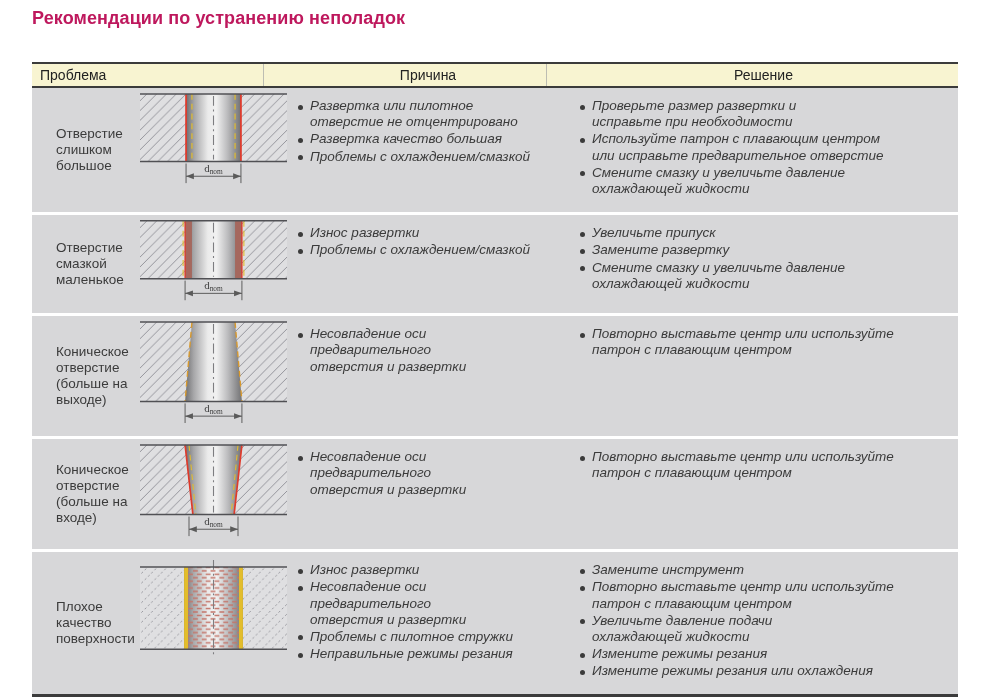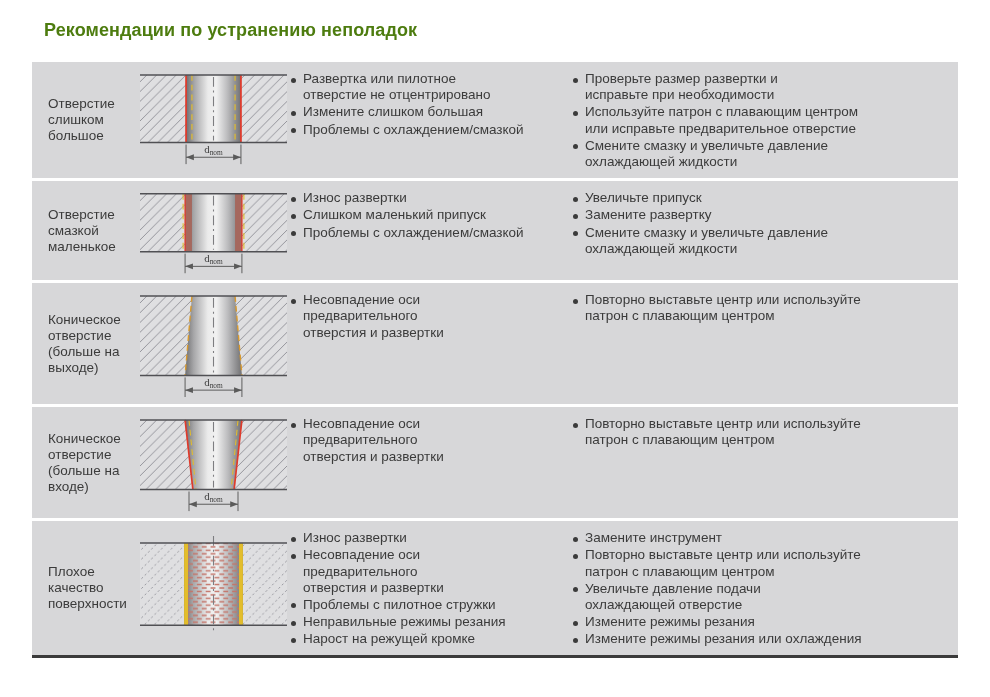--- a/index.html
+++ b/index.html
@@ -3,22 +3,22 @@
 <meta charset="utf-8">
 <style>
   html,body{margin:0;padding:0;}
   body{
     width:990px;height:697px;background:#ffffff;overflow:hidden;
     font-family:"Liberation Sans", sans-serif;
     -webkit-font-smoothing:antialiased;
   }
   .page{position:relative;width:990px;height:697px;}
   h1.title{
-    position:absolute;left:32px;top:8px;margin:12px;
-    font-size:18px;font-weight:bold;color:#4d7c0f;
+    position:absolute;left:32px;top:8px;margin:0;
+    font-size:18px;font-weight:bold;color:#be185d;
     letter-spacing:.1px;
   }
   .tbl{
     position:absolute;left:32px;top:62px;width:926px;
     border-bottom:3px solid #3b3b3b;
   }
   .thead{
     position:relative;display:grid;grid-template-columns:255px 282px 1fr;
     align-items:center;height:22px;
     background:var(--header-bg,#f8f4d1);
@@ -36,44 +36,51 @@
     margin-bottom:3px;
   }
   .row:last-child{margin-bottom:0;}
   .row:nth-child(1){min-height:108px;}
   .row:nth-child(2){min-height:98px;}
   .row:nth-child(3){min-height:120px;}
   .row:nth-child(4){min-height:110px;}
   .row:nth-child(5){min-height:124px;}
   .cell{min-width:0;}
   .cell.problem{
-    align-self:center;padding-left:16px;
+    align-self:center;padding-left:24px;
     font-size:13.5px;line-height:1.18;color:#3b3b3b;
   }
   .cell.fig{
     display:flex;align-items:flex-start;justify-content:center;
-    padding-top:9px;
-  }
-  .cell.list ul{margin:1px;padding:8px 6px 6px 0;list-style:none;}
+    padding-top:2px;
+  }
+  .cell.list ul{margin:8px;padding:2px 6px 6px 0;list-style:none;font-style:italic;}
   .cell.list li{
     position:relative;padding-left:15px;margin-bottom:1px;
     white-space:pre-line;font-size:13.5px;line-height:1.2;color:#3b3b3b;
   }
   .cell.list li::before{
     content:"";position:absolute;left:3px;top:6.5px;
     width:5px;height:5px;border-radius:50%;background:#3b3b3b;
   }
 </style>
 </head>
 <body>
 
 <div class="page">
   <h1 class="title">Рекомендации по устранению неполадок</h1>
 
   <div class="tbl">
+    <div class="thead">
+      <div class="th th-problem">Проблема</div>
+      <div class="th th-cause">Причина</div>
+      <div class="th th-solution">Решение</div>
+      <div class="vdiv d1"></div>
+      <div class="vdiv d2"></div>
+    </div>
     <div class="tbody" id="tbody">
         <div class="row">
     <div class="cell problem">Отверстие слишком большое</div>
     <div class="cell fig">
             <svg width="150" height="100" viewBox="0 0 150 100" role="img">
               <defs>
     <pattern id="h0" width="10" height="10" patternUnits="userSpaceOnUse">
       <path d="M-2,12 L12,-2" stroke="#93939a" stroke-width="1"></path>
     </pattern>
     <linearGradient id="g0" x1="0" y1="0" x2="1" y2="0">
@@ -105,21 +112,21 @@
               </g>
       <polygon points="47,87 55,84 55,90" fill="#5a5a5a"></polygon>
       <polygon points="103,87 95,84 95,90" fill="#5a5a5a"></polygon>
       <text x="75" y="83" text-anchor="middle" font-family="Liberation Serif, serif" font-size="11" fill="#3d3d3d">d<tspan font-size="7.5" dy="2">nom</tspan></text>
             </svg>
           </div>
     <div class="cell list">
             <ul>
               <li>Развертка или пилотное
 отверстие не отцентрировано</li>
-              <li>Измените слишком большая</li>
+              <li>Развертка качество большая</li>
               <li>Проблемы с охлаждением/смазкой</li>
             </ul>
           </div>
     <div class="cell list">
             <ul>
               <li>Проверьте размер развертки и
 исправьте при необходимости</li>
               <li>Используйте патрон с плавающим центром
 или исправьте предварительное отверстие</li>
               <li>Смените смазку и увеличьте давление
@@ -165,21 +172,20 @@
         <line x1="46" y1="77" x2="104" y2="77"></line>
               </g>
       <polygon points="46,77 54,74 54,80" fill="#5a5a5a"></polygon>
       <polygon points="104,77 96,74 96,80" fill="#5a5a5a"></polygon>
       <text x="75" y="73" text-anchor="middle" font-family="Liberation Serif, serif" font-size="11" fill="#3d3d3d">d<tspan font-size="7.5" dy="2">nom</tspan></text>
             </svg>
           </div>
     <div class="cell list">
             <ul>
               <li>Износ развертки</li>
-              <li>Слишком маленький припуск</li>
               <li>Проблемы с охлаждением/смазкой</li>
             </ul>
           </div>
     <div class="cell list">
             <ul>
               <li>Увеличьте припуск</li>
               <li>Замените развертку</li>
               <li>Смените смазку и увеличьте давление
 охлаждающей жидкости</li>
             </ul>
@@ -323,30 +329,29 @@
             </svg>
           </div>
     <div class="cell list">
             <ul>
               <li>Износ развертки</li>
               <li>Несовпадение оси
 предварительного
 отверстия и развертки</li>
               <li>Проблемы с пилотное стружки</li>
               <li>Неправильные режимы резания</li>
-              <li>Нарост на режущей кромке</li>
             </ul>
           </div>
     <div class="cell list">
             <ul>
               <li>Замените инструмент</li>
               <li>Повторно выставьте центр или используйте
 патрон с плавающим центром</li>
               <li>Увеличьте давление подачи
-охлаждающей отверстие</li>
+охлаждающей жидкости</li>
               <li>Измените режимы резания</li>
               <li>Измените режимы резания или охлаждения</li>
             </ul>
           </div>
         </div>
       </div>
   </div>
 </div>
 
 </body></html>

